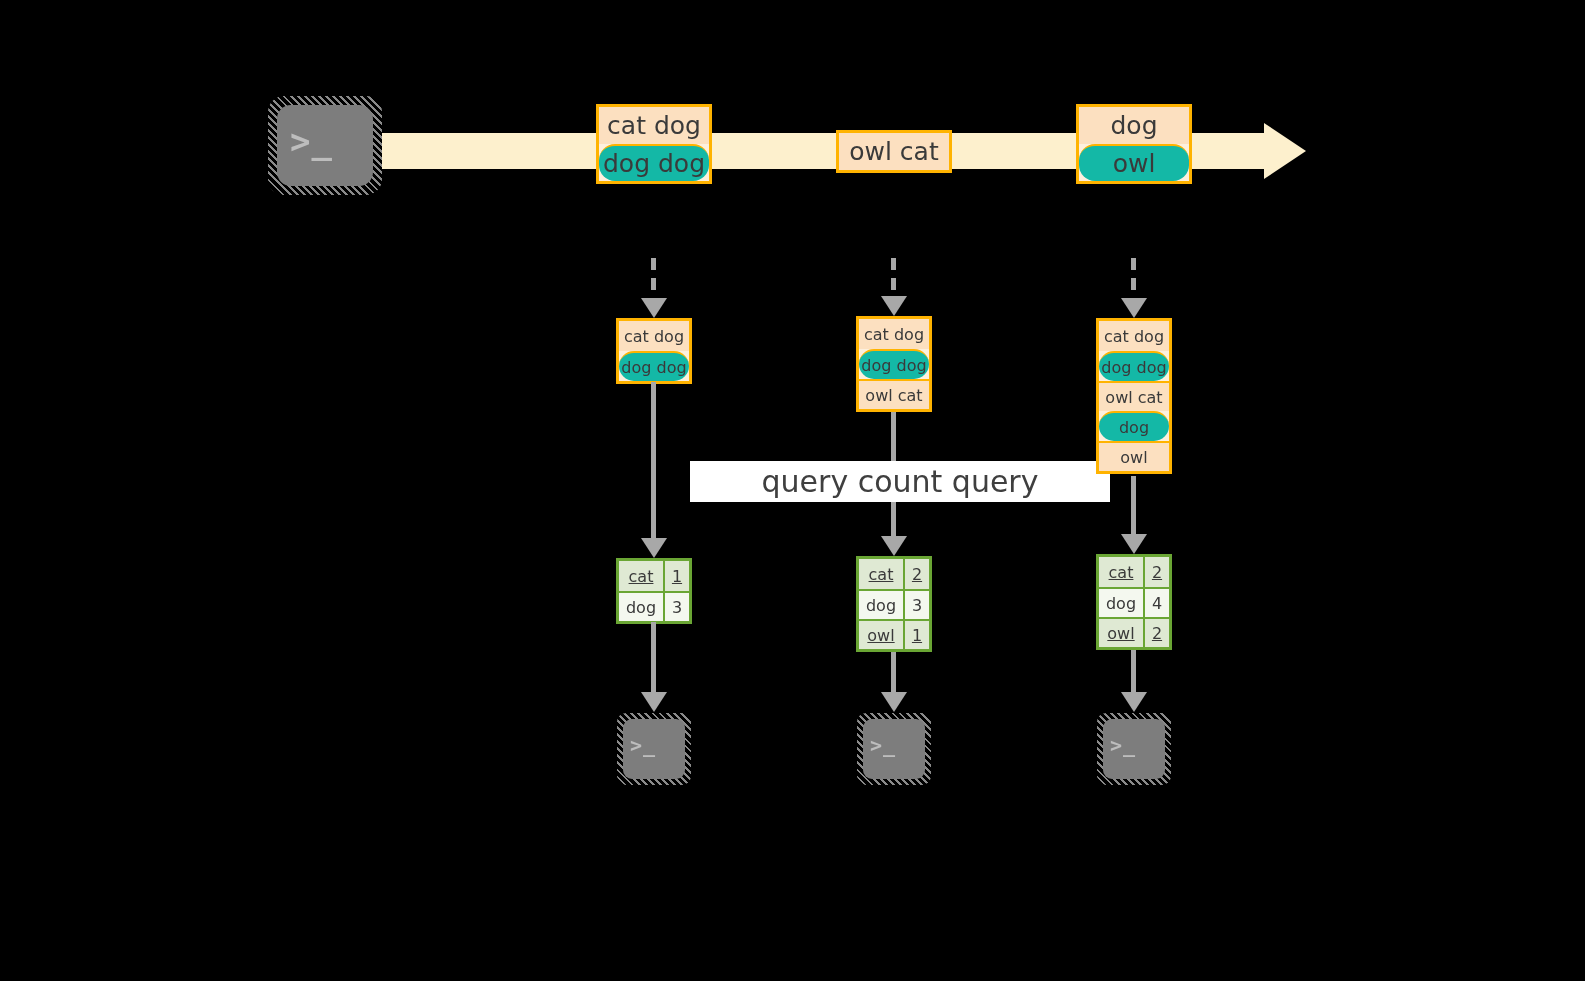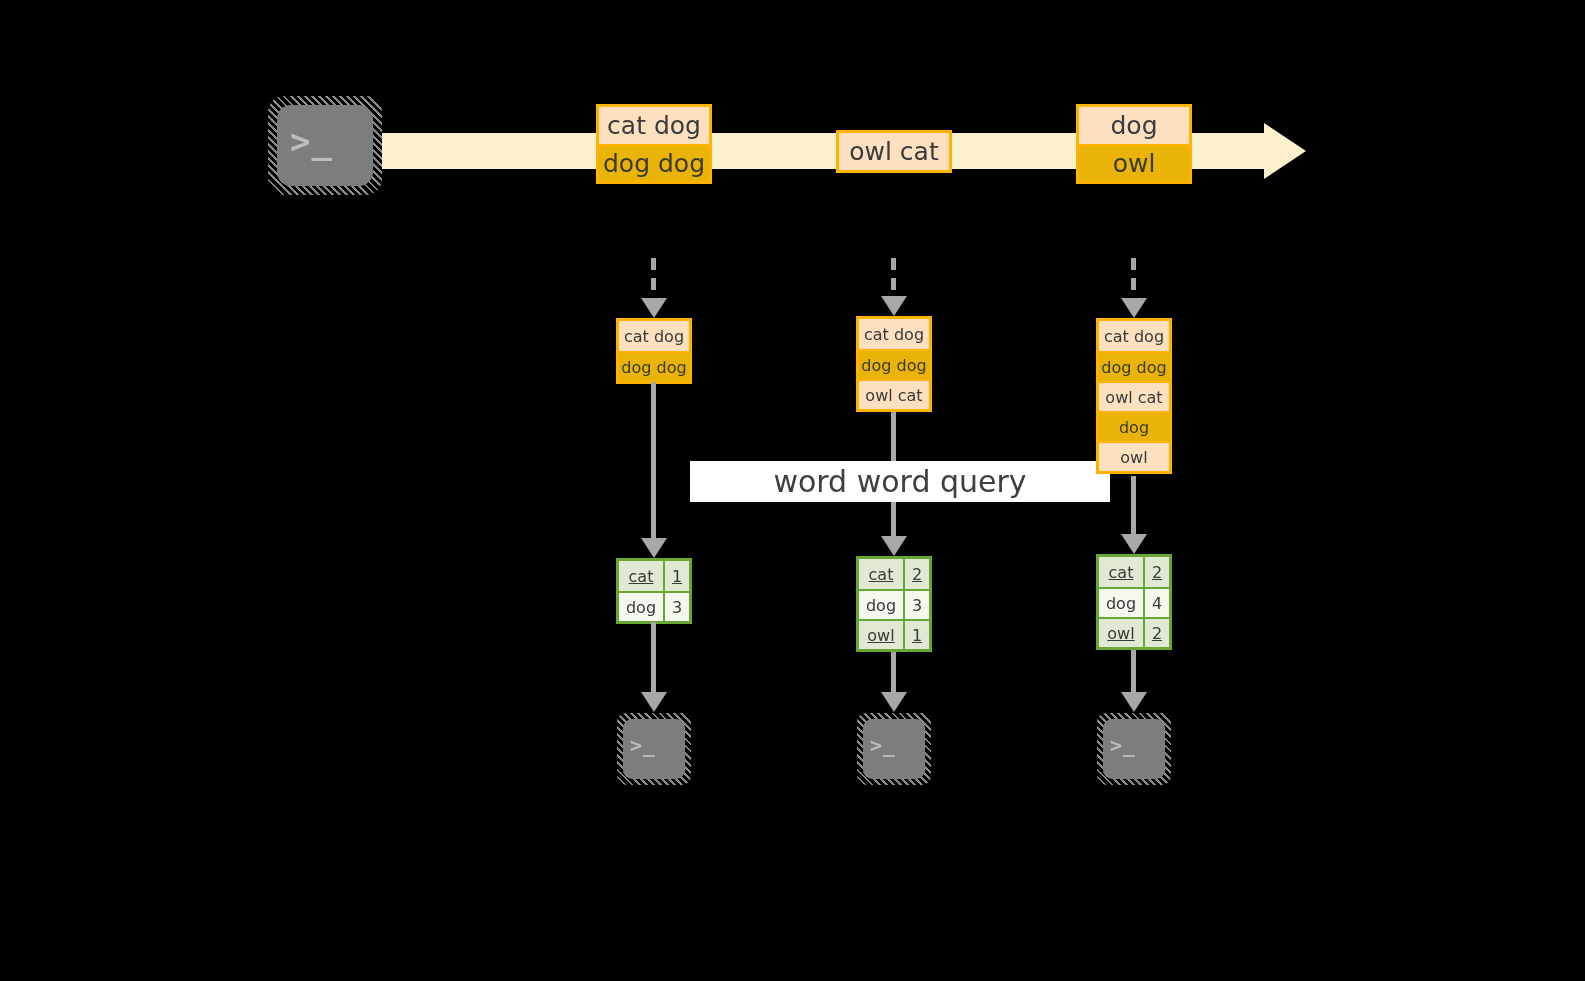--- a/index.html
+++ b/index.html
@@ -35,21 +35,21 @@
   .stream-head{position:absolute;width:0;height:0;
     border-top:28px solid transparent;border-bottom:28px solid transparent;
     border-left:42px solid #fdf0cd;}
 
   
   .obox{position:absolute;border:3px solid #ffb300;box-sizing:border-box;background:#fdf0de;}
   .obox .cell{box-sizing:border-box;color:#3a3a3a;display:flex;
               align-items:center;justify-content:center;white-space:nowrap;}
   .obox .cell + .cell{border-top:2px solid #ffb300;}
   .cell.shade{background:#fce0c0;}
-  .cell.light{background:#eab308;}
+  .cell.light{background:#14b8a6;border-radius:16px;}
 
   .obox.lg .cell{height:37px;font-size:25px;}
   .obox.lg.single .cell{height:37px;}
   .obox.sm .cell{height:30px;font-size:16px;}
 
   
   .gbox{position:absolute;border:3px solid #6aa634;box-sizing:border-box;background:#eef5e6;}
   .gbox .grow{display:flex;box-sizing:border-box;height:30px;}
   .gbox .grow + .grow{border-top:2px solid #6aa634;}
   .gbox .gword{box-sizing:border-box;flex:0 0 46px;display:flex;align-items:center;
@@ -201,21 +201,21 @@
   <div class="gline" style="left:1131px;top:650px;height:44px;"></div>
   <div class="ghead" style="left:1121px;top:692px;"></div>
 
   <div class="terminal small" style="left:1097px;top:713px;width:74px;height:72px;">
     <div class="hatch"></div>
     <div class="body"></div>
     <div class="prompt">&gt;_</div>
   </div>
 
   <div class="banner" style="left:690px;top:461px;width:420px;height:41px;">
-    <span>word word query</span>
+    <span>query count query</span>
   </div>
 
   <div class="obox sm" style="left:1096px;top:318px;width:76px;">
     <div class="cell shade">cat dog</div>
     <div class="cell light">dog dog</div>
     <div class="cell shade">owl cat</div>
     <div class="cell light">dog</div>
     <div class="cell shade">owl</div>
   </div>
 

